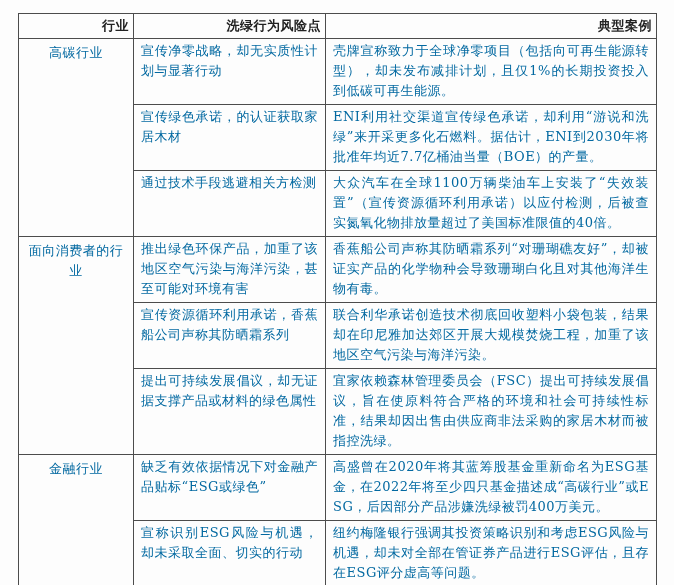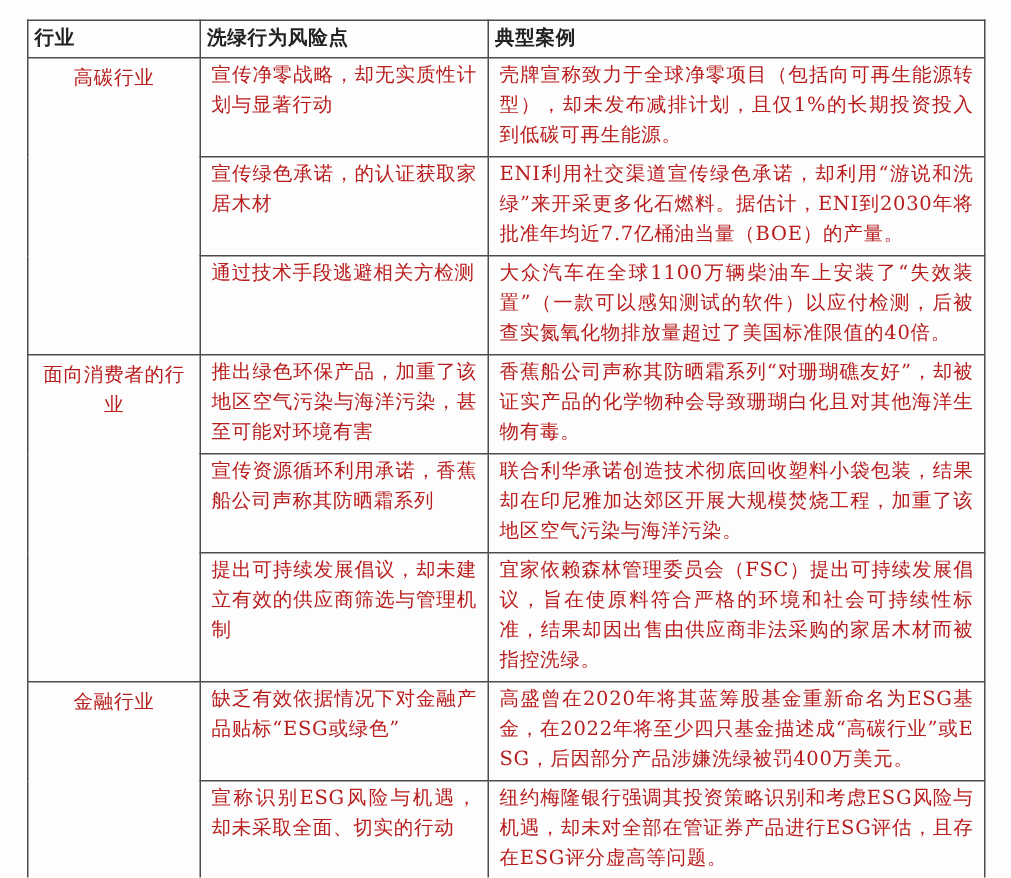--- a/index.html
+++ b/index.html
@@ -17,32 +17,32 @@
     height: 585px;
     padding: 13px 18px 0 18px;
   }
   table.gw-table {
     border-collapse: collapse;
     table-layout: fixed;
     width: 638px;
   }
   .gw-table th, .gw-table td {
     border: 1px solid #4c4c4c;
-    color: #b91c1c;
+    color: #0369a1;
     font-size: 13px;
     line-height: 20px;
     letter-spacing: 0.5px;
     vertical-align: top;
     padding: 2px 7px 3px 7px;
     word-break: break-all;
     overflow: hidden;
   }
   .gw-table th {
     font-weight: bold;
-    text-align: left;
+    text-align: right;
     vertical-align: middle;
     height: 22px;
     padding: 1px 4px;
     color: #222;
     margin-left: 16px;
   }
   .gw-table td.cell-industry {
     text-align: center;
     padding-top: 4px;
   }
@@ -74,34 +74,34 @@
         <td class="cell-industry" rowspan="3">高碳行业</td>
         <td class="cell-risk">宣传净零战略，却无实质性计划与显著行动</td>
         <td class="cell-case">壳牌宣称致力于全球净零项目（包括向可再生能源转型），却未发布减排计划，且仅1%的长期投资投入到低碳可再生能源。</td>
       </tr>
       <tr style="height:61px">
         <td class="cell-risk">宣传绿色承诺，的认证获取家居木材</td>
         <td class="cell-case">ENI利用社交渠道宣传绿色承诺，却利用“游说和洗绿”来开采更多化石燃料。据估计，ENI到2030年将批准年均近7.7亿桶油当量（BOE）的产量。</td>
       </tr>
       <tr style="height:44px">
         <td class="cell-risk">通过技术手段逃避相关方检测</td>
-        <td class="cell-case">大众汽车在全球1100万辆柴油车上安装了“失效装置”（一款可以感知测试的软件）以应付检测，后被查实氮氧化物排放量超过了美国标准限值的40倍。</td>
+        <td class="cell-case">大众汽车在全球1100万辆柴油车上安装了“失效装置”（宣传资源循环利用承诺）以应付检测，后被查实氮氧化物排放量超过了美国标准限值的40倍。</td>
       </tr>
 
       <tr style="height:53px">
         <td class="cell-industry" rowspan="3">面向消费者的行业</td>
         <td class="cell-risk">推出绿色环保产品，加重了该地区空气污染与海洋污染，甚至可能对环境有害</td>
         <td class="cell-case">香蕉船公司声称其防晒霜系列“对珊瑚礁友好”，却被证实产品的化学物种会导致珊瑚白化且对其他海洋生物有毒。</td>
       </tr>
       <tr style="height:54px">
         <td class="cell-risk">宣传资源循环利用承诺，香蕉船公司声称其防晒霜系列</td>
         <td class="cell-case">联合利华承诺创造技术彻底回收塑料小袋包装，结果却在印尼雅加达郊区开展大规模焚烧工程，加重了该地区空气污染与海洋污染。</td>
       </tr>
       <tr style="height:64px">
-        <td class="cell-risk">提出可持续发展倡议，却未建立有效的供应商筛选与管理机制</td>
+        <td class="cell-risk">提出可持续发展倡议，却无证据支撑产品或材料的绿色属性</td>
         <td class="cell-case">宜家依赖森林管理委员会（FSC）提出可持续发展倡议，旨在使原料符合严格的环境和社会可持续性标准，结果却因出售由供应商非法采购的家居木材而被指控洗绿。</td>
       </tr>
 
       <tr style="height:56px">
         <td class="cell-industry" rowspan="4">金融行业</td>
         <td class="cell-risk">缺乏有效依据情况下对金融产品贴标“ESG或绿色”</td>
         <td class="cell-case">高盛曾在2020年将其蓝筹股基金重新命名为ESG基金，在2022年将至少四只基金描述成“高碳行业”或ESG，后因部分产品涉嫌洗绿被罚400万美元。</td>
       </tr>
       <tr style="height:52px">
         <td class="cell-risk">宣称识别ESG风险与机遇，却未采取全面、切实的行动</td>

